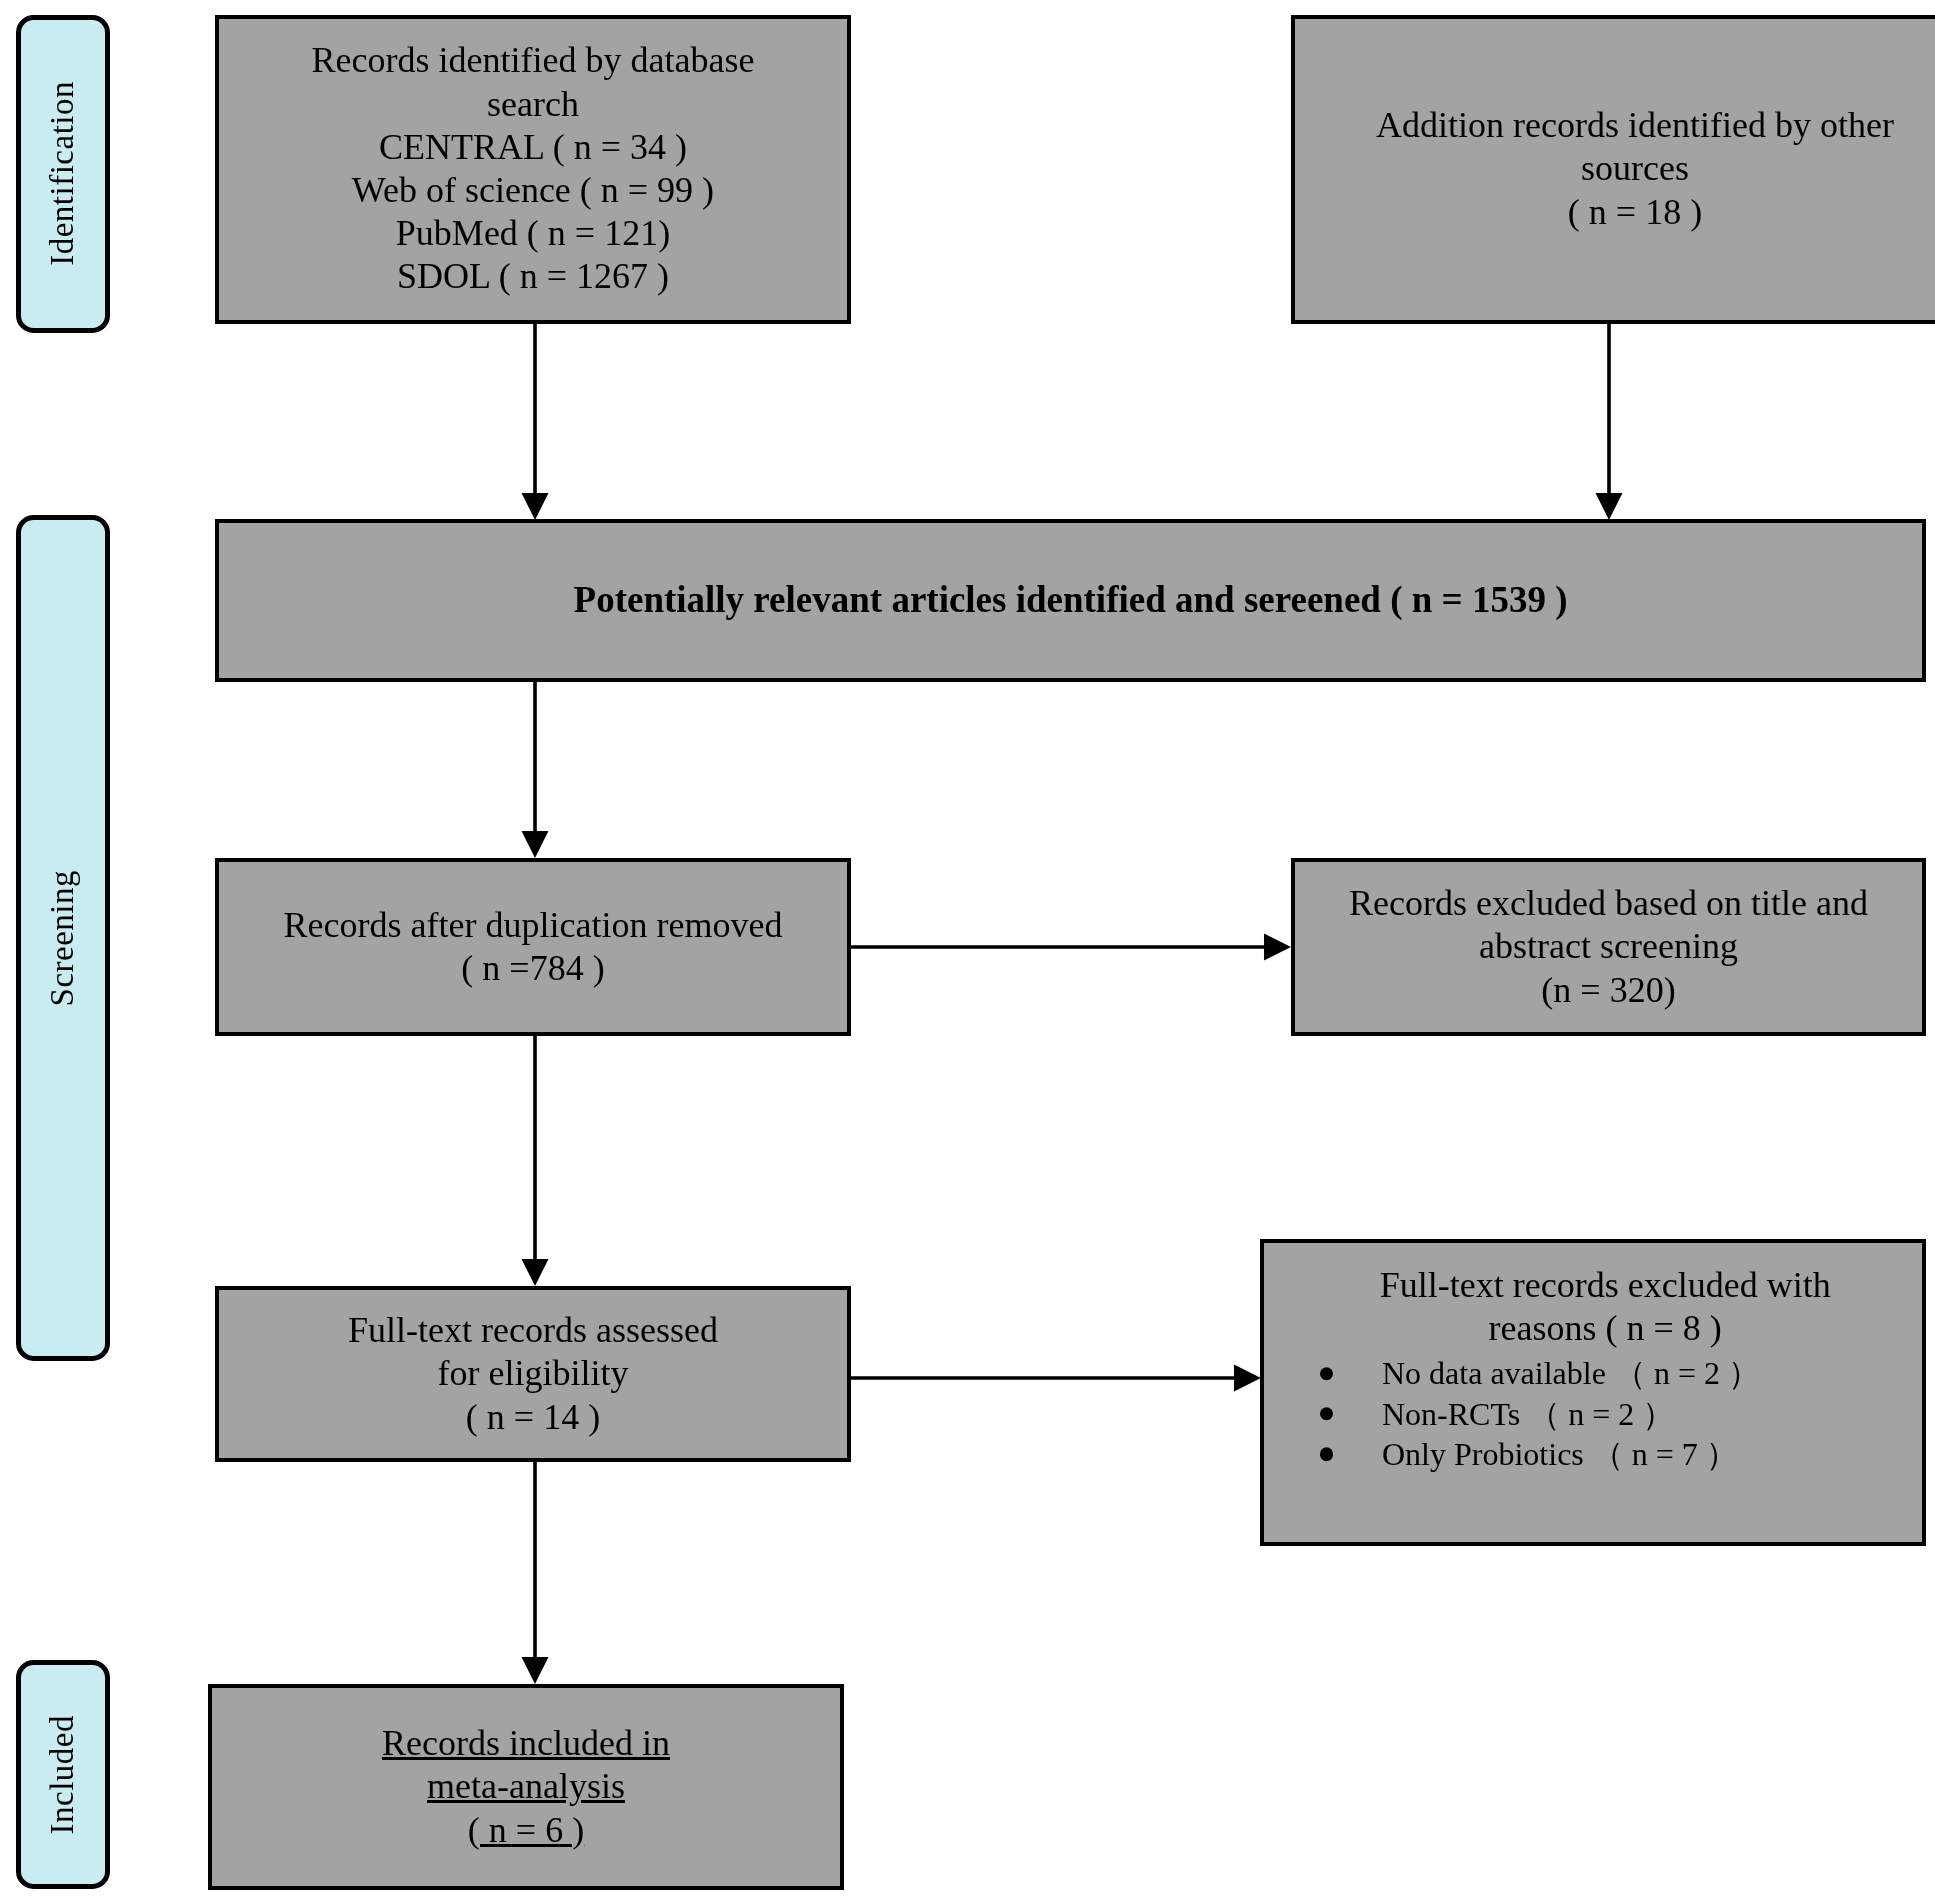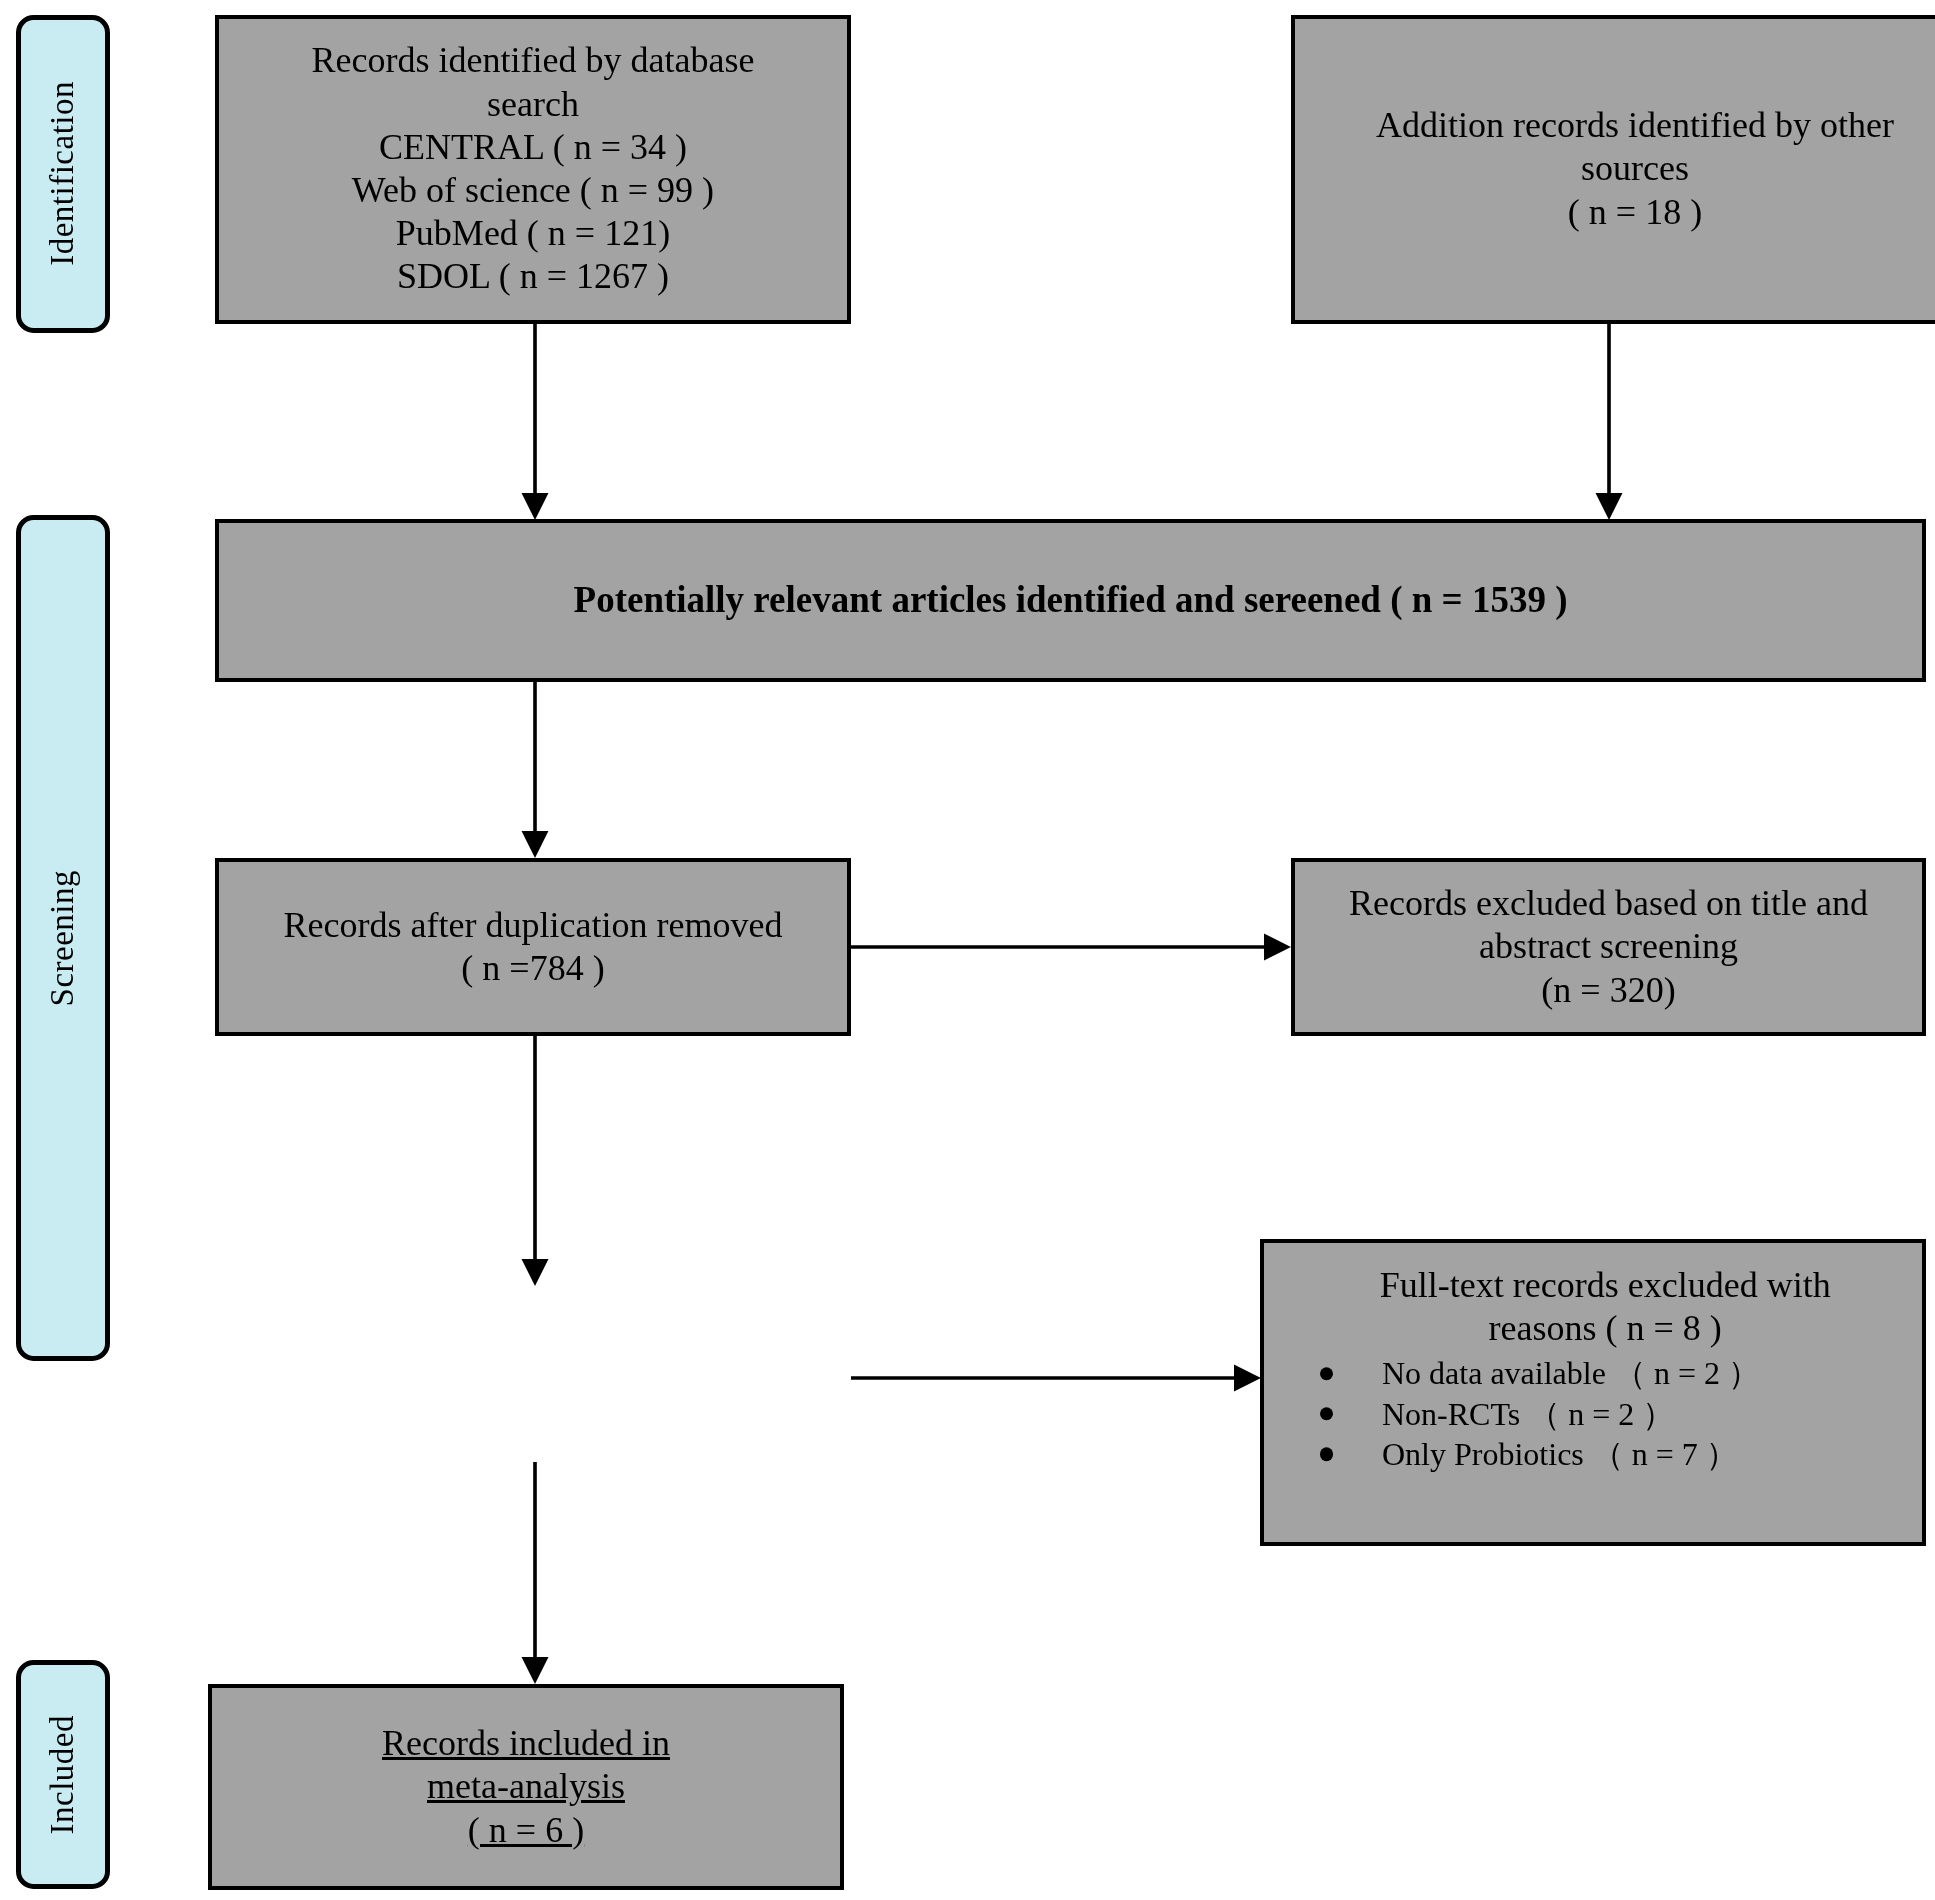--- a/index.html
+++ b/index.html
@@ -145,20 +145,25 @@
     <div class="lines">Records after duplication removed
 ( n =784 )</div>
   </div>
 
   <div class="node" style="left:1291px; top:858px; width:635px; height:178px;">
     <div class="lines">Records excluded based on title and
 abstract screening
 (n = 320)</div>
   </div>
 
+  <div class="node" style="left:215px; top:1286px; width:636px; height:176px;">
+    <div class="lines">Full-text records assessed
+for eligibility
+( n = 14 )</div>
+  </div>
 
   <div class="node reasons" style="left:1260px; top:1239px; width:666px; height:307px;padding-left:40px;">
     <div class="heading">Full-text records excluded with
 reasons ( n = 8 )</div>
     <ul>
       <li>
         <span class="bullet"></span>
         <span>No data available （ n = 2 ）</span>
       </li>
       <li>

